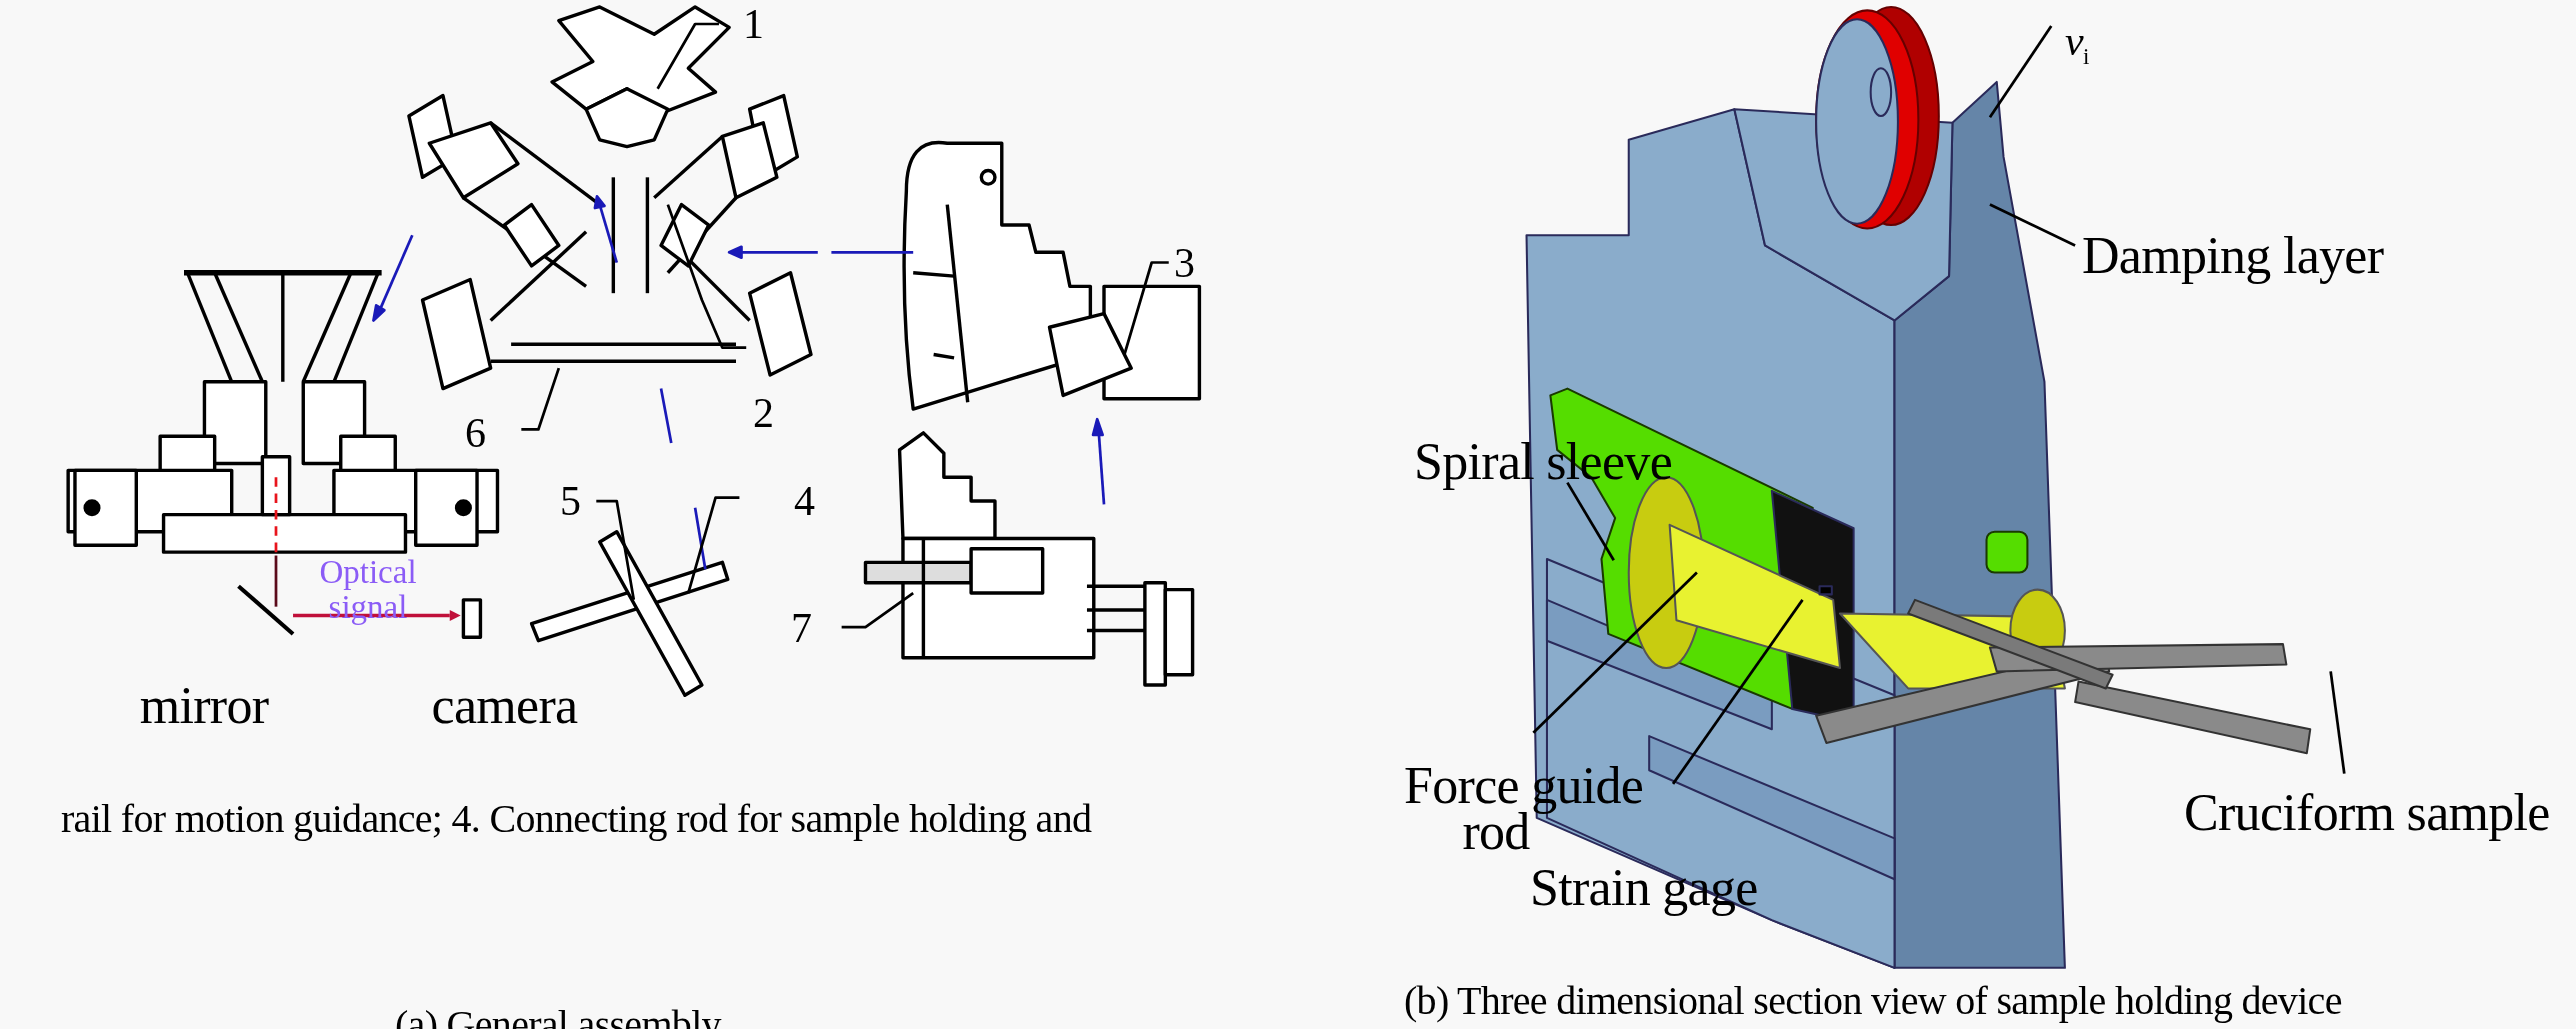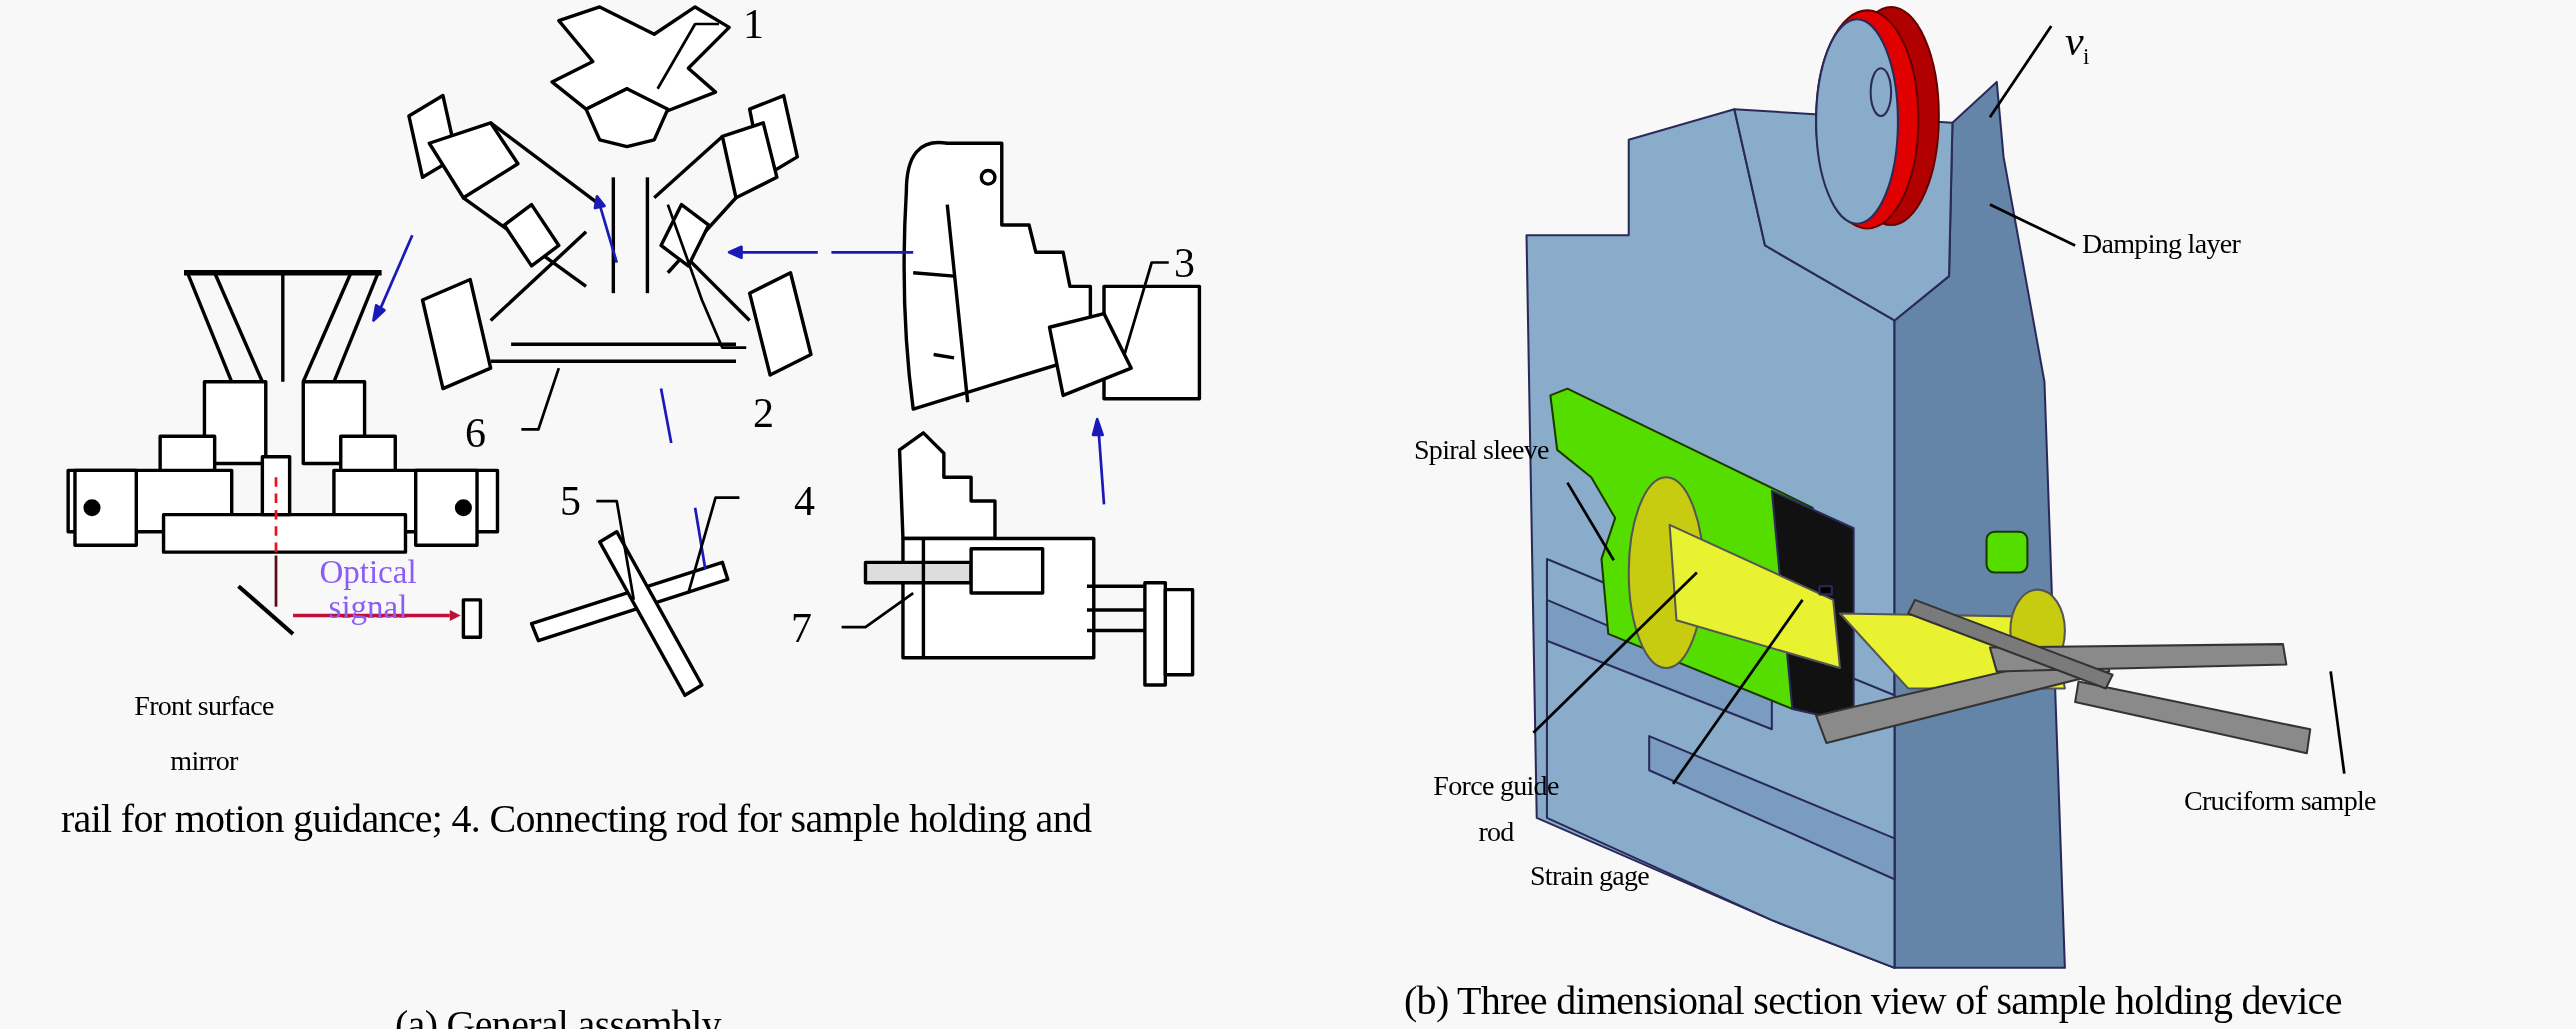--- a/index.html
+++ b/index.html
@@ -1,19 +1,19 @@
 <!DOCTYPE html>
 <html style="font-size:11px"><head>
 <meta charset="utf-8">
 <style>
   html, body { margin:0; padding:0; background:#f8f8f8; }
   body { width:2576px; height:1030px; position:relative; overflow:hidden;
          font-family:"Liberation Serif", "DejaVu Serif", serif; color:#000; }
   svg.fig { position:absolute; left:0; top:0; }
-  .lbl { position:absolute; font-size:28px; line-height:1; white-space:nowrap; letter-spacing:-0.7px; }
+  .lbl { position:absolute; font-size:52px; line-height:1; white-space:nowrap; letter-spacing:-0.7px; }
   .num { position:absolute; font-size:42px; line-height:1; }
   .red { color:#8b5cf6; font-size:33px; line-height:1.05; text-align:center; position:absolute; }
   .center { text-align:center; }
   .legend { position:absolute; left:61px; top:791px; width:1295px; font-size:40px; line-height:55px; letter-spacing:-0.7px; }
   .caption { position:absolute; font-size:40px; line-height:1; white-space:nowrap; letter-spacing:-0.7px; }
   .vi { font-style:italic; }
   .vi sub { font-style:normal; font-size:23px; }
 </style>
 </head>
 <body>
@@ -191,24 +191,24 @@
 <div class="num" style="left:560px;top:480px;">5</div>
 <div class="num" style="left:465px;top:412px;">6</div>
 <div class="num" style="left:791px;top:607px;">7</div>
 
 <div class="red" style="left:310px;top:555px;width:116px;">
   <div>Optical</div>
   <div>signal</div>
 </div>
 
 <div class="lbl center" style="left:95px;top:678px;width:218px;line-height:55px;">
-  <div>Front surface</div>
   <div>mirror</div>
 </div>
 <div class="lbl center" style="left:399px;top:678px;width:211px;line-height:55px;">
+  <div>camera</div>
 </div>
 
 <div class="legend">
   <div>rail for motion guidance; 4. Connecting rod for sample holding and</div>
 </div>
 
 <div class="caption" style="left:395px;top:981px;margin-top:24px;">(a) General assembly</div>
 
 <div class="lbl vi" style="left:2065px;top:20.4px;font-size:42px;"><span>v</span><sub>i</sub></div>
 <div class="lbl" style="left:2082px;top:230px;">Damping layer</div>

